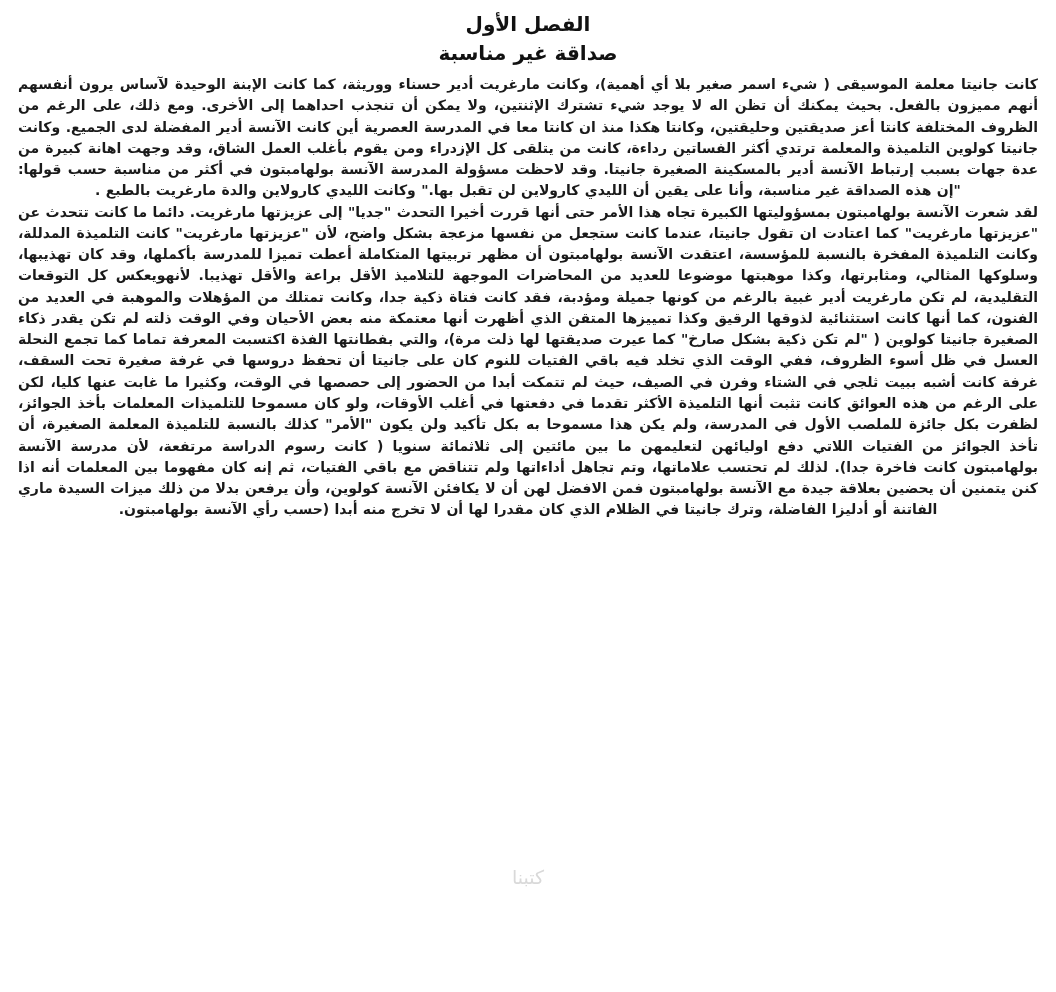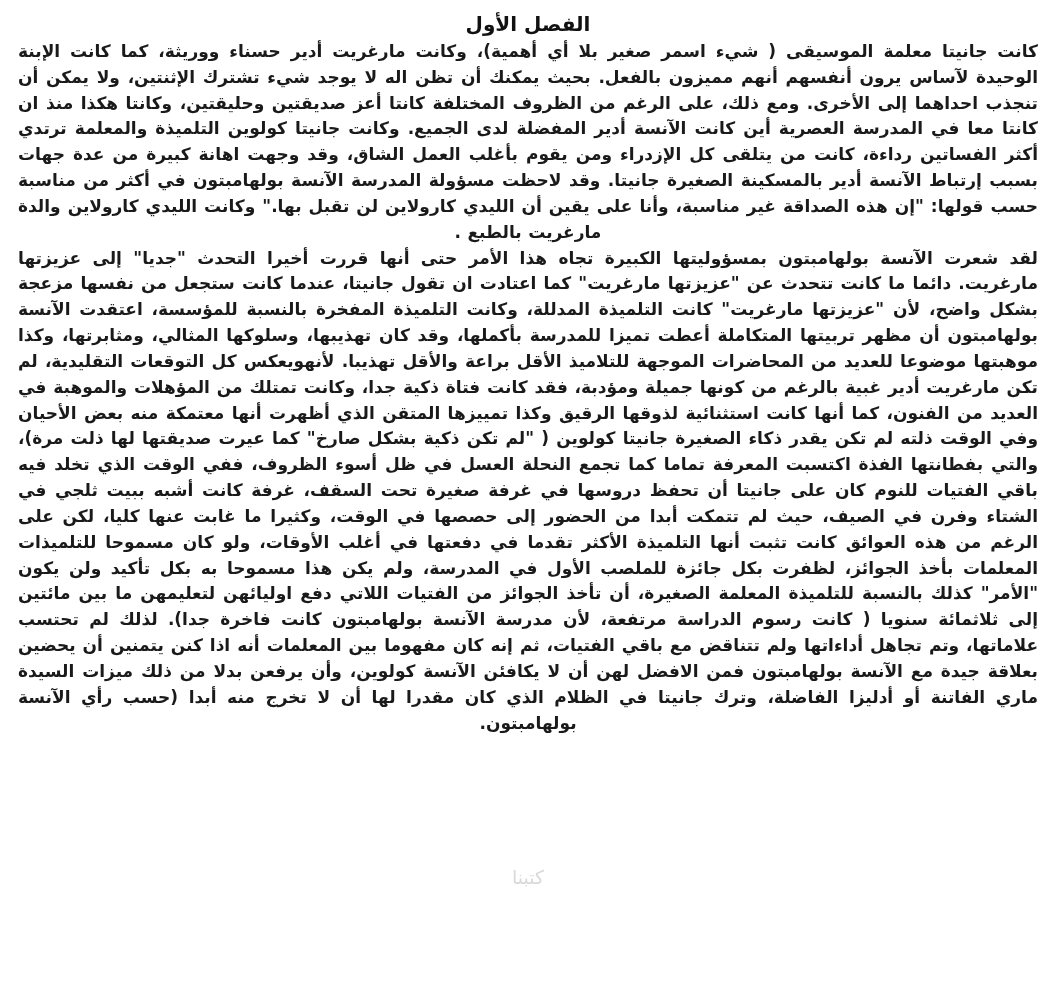--- a/index.html
+++ b/index.html
@@ -36,21 +36,21 @@
     font-size: 20px;
     line-height: 1.45;
     color: #111111;
     margin: 0 0 6px 0;
     direction: rtl;
   }
   .body-text {
     direction: rtl;
     text-align: justify;
     text-align-last: center;
-    font-size: 17px;
+    font-size: 14px;
     line-height: 1.52;
     color: #1a1a1a;
     font-weight: bold;
     margin: 0;
     letter-spacing: 0px;
     word-spacing: 0.5px;
   }
   .body-text p {
     margin: 0;
     text-indent: 0;
@@ -68,20 +68,21 @@
     user-select: none;
   }
 </style>
 </head>
 <body>
 
 <div class="page">
 
   <h1 class="doc-title">الفصل الأول</h1>
 
+  <h2 class="doc-subtitle">صداقة غير مناسبة</h2>
 
   <div class="body-text">
     <p>كانت جانيتا معلمة الموسيقى ( شيء اسمر صغير بلا أي أهمية)، وكانت مارغريت أدير حسناء ووريثة، كما كانت الإبنة الوحيدة لآساس يرون أنفسهم أنهم مميزون بالفعل. بحيث يمكنك أن تظن اله لا يوجد شيء تشترك الإثنتين، ولا يمكن أن تنجذب احداهما إلى الأخرى. ومع ذلك، على الرغم من الظروف المختلفة كانتا أعز صديقتين وحليقتين، وكانتا هكذا منذ ان كانتا معا في المدرسة العصرية أين كانت الآنسة أدير المفضلة لدى الجميع. وكانت جانيتا كولوين التلميذة والمعلمة ترتدي أكثر الفساتين رداءة، كانت من يتلقى كل الإزدراء ومن يقوم بأغلب العمل الشاق، وقد وجهت اهانة كبيرة من عدة جهات بسبب إرتباط الآنسة أدير بالمسكينة الصغيرة جانيتا. وقد لاحظت مسؤولة المدرسة الآنسة بولهامبتون في أكثر من مناسبة حسب قولها: "إن هذه الصداقة غير مناسبة، وأنا على يقين أن الليدي كارولاين لن تقبل بها." وكانت الليدي كارولاين والدة مارغريت بالطبع .</p>
     <p>لقد شعرت الآنسة بولهامبتون بمسؤوليتها الكبيرة تجاه هذا الأمر حتى أنها قررت أخيرا التحدث "جديا" إلى عزيزتها مارغريت. دائما ما كانت تتحدث عن "عزيزتها مارغريت" كما اعتادت ان تقول جانيتا، عندما كانت ستجعل من نفسها مزعجة بشكل واضح، لأن "عزيزتها مارغريت" كانت التلميذة المدللة، وكانت التلميذة المفخرة بالنسبة للمؤسسة، اعتقدت الآنسة بولهامبتون أن مظهر تربيتها المتكاملة أعطت تميزا للمدرسة بأكملها، وقد كان تهذيبها، وسلوكها المثالي، ومثابرتها، وكذا موهبتها موضوعا للعديد من المحاضرات الموجهة للتلاميذ الأقل براعة والأقل تهذيبا. لأنهويعكس كل التوقعات التقليدية، لم تكن مارغريت أدير غبية بالرغم من كونها جميلة ومؤدبة، فقد كانت فتاة ذكية جدا، وكانت تمتلك من المؤهلات والموهبة في العديد من الفنون، كما أنها كانت استثنائية لذوقها الرقيق وكذا تمييزها المتقن الذي أظهرت أنها معتمكة منه بعض الأحيان  وفي الوقت ذلته لم تكن يقدر ذكاء الصغيرة جانيتا كولوين ( "لم تكن ذكية بشكل صارخ" كما عيرت صديقتها لها ذلت مرة)، والتي بفطانتها الفذة اكتسبت المعرفة تماما كما تجمع النحلة العسل في ظل أسوء الظروف، ففي الوقت الذي تخلد فيه باقي الفتيات للنوم كان على جانيتا أن تحفظ دروسها في غرفة صغيرة تحت السقف، غرفة كانت أشبه ببيت ثلجي في الشتاء وفرن في الصيف، حيث لم تتمكت أبدا من الحضور إلى حصصها في الوقت، وكثيرا ما غابت عنها كليا، لكن على الرغم من هذه العوائق كانت تثبت أنها التلميذة الأكثر تقدما في دفعتها في أغلب الأوقات، ولو كان مسموحا للتلميذات المعلمات بأخذ الجوائز، لظفرت بكل جائزة للملصب الأول في المدرسة، ولم يكن هذا مسموحا به بكل تأكيد ولن يكون "الأمر" كذلك بالنسبة للتلميذة المعلمة الصغيرة، أن تأخذ الجوائز من الفتيات اللاتي دفع اوليائهن لتعليمهن ما بين مائتين إلى ثلاثمائة سنويا ( كانت رسوم الدراسة مرتفعة، لأن مدرسة الآنسة بولهامبتون كانت فاخرة جدا). لذلك لم تحتسب علاماتها، وتم تجاهل أداءاتها ولم تتناقض مع باقي الفتيات، ثم إنه كان مفهوما بين المعلمات أنه اذا كنن يتمنين أن يحضين بعلاقة جيدة مع الآنسة بولهامبتون فمن الافضل لهن أن لا يكافئن الآنسة كولوين، وأن يرفعن بدلا من ذلك ميزات السيدة ماري الفاتنة أو أدليزا الفاضلة، وترك جانيتا في الظلام الذي كان مقدرا لها أن لا تخرج منه أبدا (حسب رأي الآنسة بولهامبتون.</p>
   </div>
 
   <div class="watermark">كتبنا</div>
 </div>
 
 </body></html>

